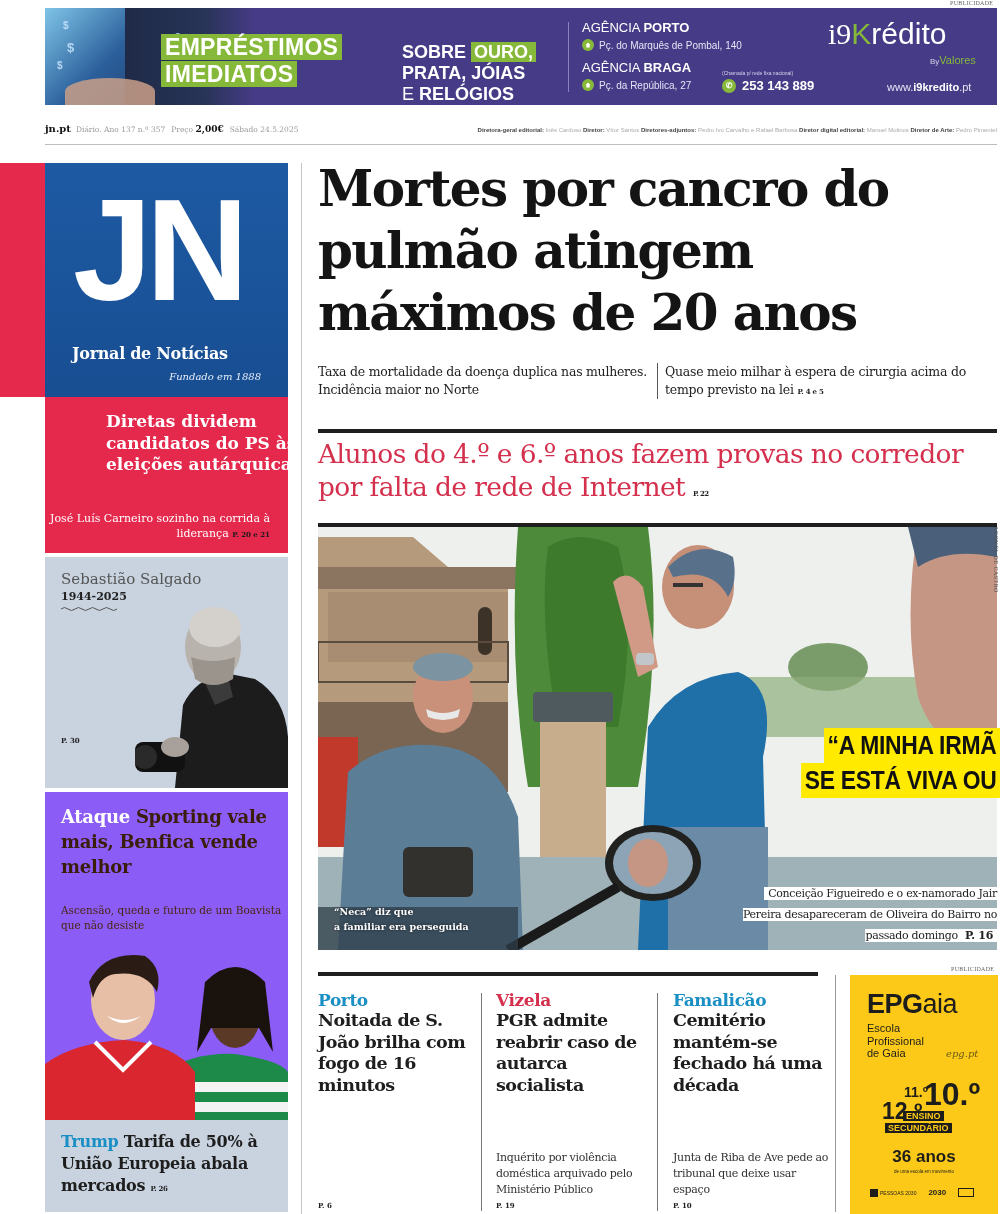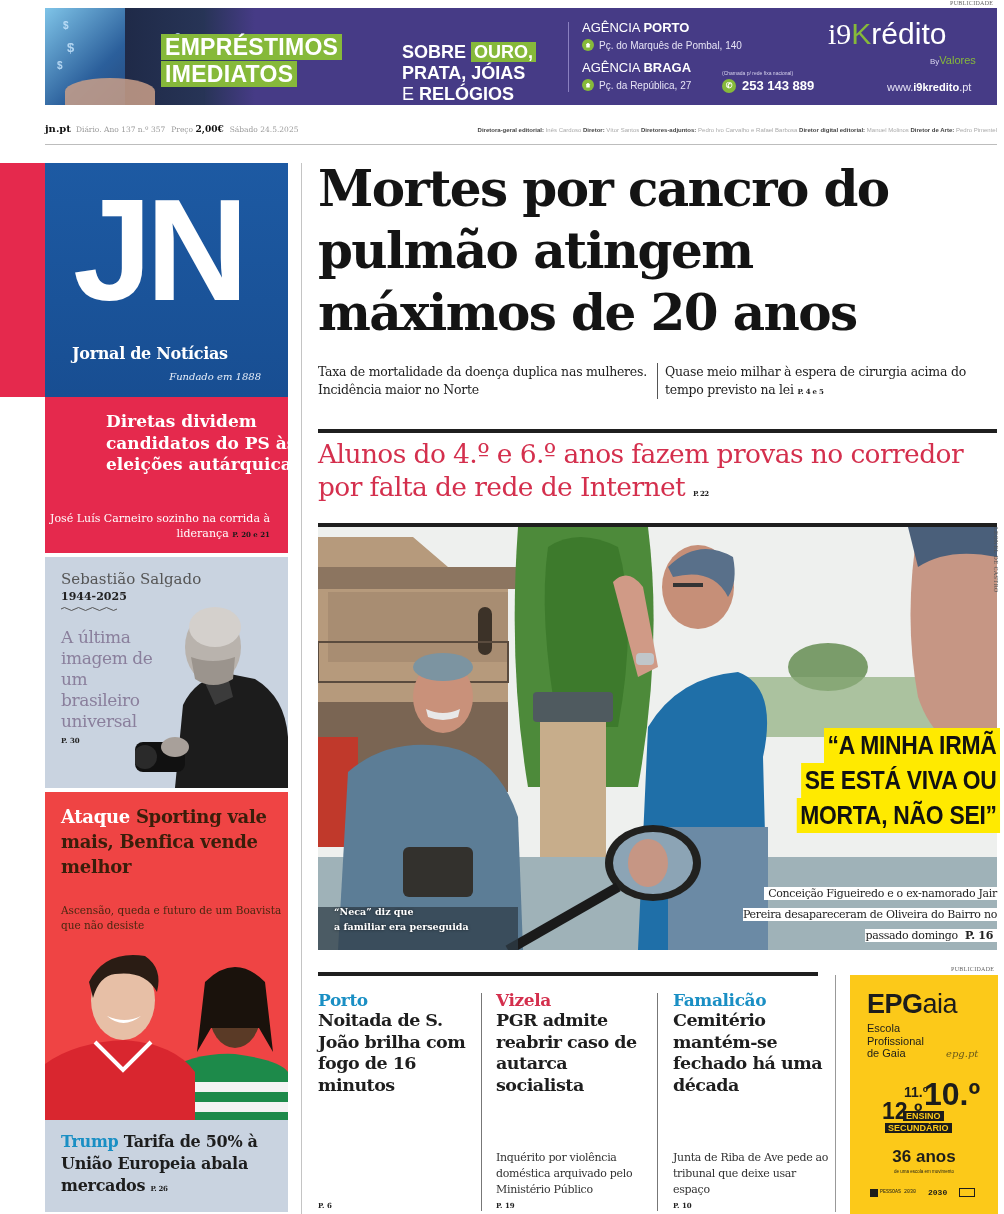--- a/index.html
+++ b/index.html
@@ -57,21 +57,21 @@
   #box-red .pg { color: #1a1a1a; }
 
   #box-salgado { left: 45px; top: 557px; width: 243px; height: 231px; background: #c9d3e0; overflow: hidden; }
   #salgado-name { left: 16px; top: 13px; color: #555; font-family: "DejaVu Serif", serif; font-size: 15px; }
   #salgado-years { left: 16px; top: 33px; color: #222; font-family: "DejaVu Serif", serif; font-weight: bold; font-size: 11px; }
   #salgado-squiggle { left: 16px; top: 49px; width: 56px; height: 6px; }
   #salgado-text { left: 16px; top: 70px; width: 100px; color: #8a7f9c; font-family: "DejaVu Serif", serif; font-size: 17px; line-height: 21px; letter-spacing: -.4px; }
   #salgado-pg { left: 16px; top: 179px; color: #222; }
   #salgado-photo { left: 90px; top: 30px; width: 153px; height: 201px; }
 
-  #box-orange { left: 45px; top: 792px; width: 243px; height: 328px; background: #ef4444; overflow: hidden; }
+  #box-orange { left: 45px; top: 792px; width: 243px; height: 328px; background: #8b5cf6; overflow: hidden; }
   #orange-head { left: 16px; top: 12px; width: 225px; color: #3a1e0a; font-family: "DejaVu Serif", serif; font-weight: bold; font-size: 18px; line-height: 25px; letter-spacing: -.3px; }
   #orange-head .kicker { color: #fff; }
   #orange-sub { left: 16px; top: 111px; width: 225px; color: #4a2710; font-family: "DejaVu Serif", serif; font-size: 10.5px; line-height: 15px; }
   #players { left: 0; top: 150px; width: 243px; height: 178px; }
 
   #box-trump { left: 45px; top: 1120px; width: 243px; height: 92px; background: #c9d3e0; }
   #trump-head { left: 16px; top: 11px; width: 225px; color: #1d1d1d; font-family: "DejaVu Serif", serif; font-weight: bold; font-size: 16px; line-height: 22px; letter-spacing: -.3px; }
   #trump-head .kicker { color: #1a8fc4; }
 
   #left-vrule { left: 301px; top: 163px; width: 1px; height: 1051px; background: #c4c4c4; }
@@ -114,21 +114,21 @@
   #epg-url { left: 96px; top: 73px; font-family: "DejaVu Serif", serif; font-style: italic; font-size: 10px; color: #6b5a1a; }
   #epg-grades { left: 32px; top: 103px; font-family: "Liberation Sans", sans-serif; font-weight: bold; color: #1d1d1b; }
   #epg-grades .g12 { position: absolute; left: 0; top: 20px; font-size: 23px; }
   #epg-grades .g11 { position: absolute; left: 22px; top: 6px; font-size: 14px; }
   #epg-grades .g10 { position: absolute; left: 42px; top: -2px; font-size: 32px; }
   #epg-ensino { left: 53px; top: 136px; background: #1d1d1b; color: #fcc919; font-family: "Liberation Sans", sans-serif; font-weight: bold; font-size: 9px; padding: 0 3px; }
   #epg-sec { left: 35px; top: 148px; background: #1d1d1b; color: #fcc919; font-family: "Liberation Sans", sans-serif; font-weight: bold; font-size: 9px; padding: 0 3px; }
   #epg-years { left: 0; top: 172px; width: 148px; text-align: center; font-family: "Liberation Sans", sans-serif; font-weight: bold; font-size: 17px; color: #1d1d1b; }
   #epg-motto { left: 0; top: 194px; width: 148px; text-align: center; font-family: "Liberation Sans", sans-serif; font-size: 4.5px; color: #1d1d1b; }
   #epg-sponsors { left: 20px; top: 213px; display: flex; gap: 12px; align-items: center; }
-  .sponsor { font-family: Liberation Mono, monospace; font-size: 5px; color: #1d1d1b; display: flex; align-items: flex-start; gap: 2px; }
+  .sponsor { font-family: Liberation Sans, sans-serif; font-size: 5px; color: #1d1d1b; display: flex; align-items: center; gap: 2px; }
   .sponsor-mark { width: 8px; height: 8px; background: #1d1d1b; display: inline-block; }
   .sponsor-eu { width: 16px; height: 9px; border: 1px solid #1d1d1b; display: inline-block; }
 </style>
 </head>
 <body>
 
 <div class="abs pub-label" style="left:950px;top:0px;">PUBLICIDADE</div>
 <div id="ad-top" class="abs">
   <div id="ad-photo" class="abs"></div>
   <div id="ad-photo-suit" class="abs"></div>
@@ -201,21 +201,20 @@
     <path d="M56 70 Q78 78 100 70 L98 92 Q78 104 60 92 Z" fill="#9b948d"></path>
     <rect x="0" y="155" width="50" height="30" rx="8" fill="#111"></rect>
     <circle cx="10" cy="170" r="12" fill="#2a2a2a"></circle>
     <ellipse cx="40" cy="160" rx="14" ry="10" fill="#a8a09a"></ellipse>
   </svg>
   <div id="salgado-name" class="abs">Sebastião Salgado</div>
   <div id="salgado-years" class="abs">1944-2025</div>
   <svg id="salgado-squiggle" class="abs" viewBox="0 0 56 6">
       <path d="M0 3 Q3.5 0 7 3 T14 3 T21 3 T28 3 T35 3 T42 3 T49 3 T56 3" stroke="#555" stroke-width="1" fill="none"></path>
     </svg>
-  <div id="salgado-text" class="abs">A última imagem de um brasileiro universal</div>
   <div id="salgado-pg" class="abs pg">P. 30</div>
 </div>
 
 <div id="box-orange" class="abs">
   <div id="orange-head" class="abs"><span class="kicker">Ataque</span><span> Sporting vale mais, Benfica vende melhor</span></div>
   <div id="orange-sub" class="abs">Ascensão, queda e futuro de um Boavista que não desiste</div>
   <svg id="players" class="abs" viewBox="0 0 243 178">
     <path d="M120 178 L118 130 Q150 110 190 112 Q235 118 243 130 L243 178 Z" fill="#1d8a4a"></path>
     <path d="M120 140 L243 140 L243 150 L120 150 Z" fill="#f3f3f3"></path>
     <path d="M120 160 L243 160 L243 170 L120 170 Z" fill="#f3f3f3"></path>
@@ -289,21 +288,20 @@
     <ellipse cx="330" cy="336" rx="20" ry="24" fill="#c69684"></ellipse>
     <path d="M190 423 L300 360" stroke="#1a1a1a" stroke-width="10"></path>
 
     <rect x="0" y="380" width="200" height="43" fill="#2f3d48" opacity=".75"></rect>
   </svg>
 </div>
 <div id="photo-credit" class="abs">LEONEL DE CASTRO</div>
 <div id="quote" class="abs">
   <div><span class="line">“A MINHA IRMÃ</span></div>
   <div><span class="line">SE ESTÁ VIVA OU</span></div>
-  <div><span class="line">MORTA, NÃO SEI”</span></div>
 </div>
 <div id="quote-caption" class="abs"><span><span>Conceição Figueiredo e o ex-namorado Jair Pereira desapareceram de Oliveira do Bairro no passado domingo</span> <span class="pg">P. 16</span></span></div>
 <div id="neca-caption" class="abs">
   <div>“Neca” diz que</div>
   <div>a familiar era perseguida</div>
 </div>
 
 <div id="rule-4" class="abs"></div>
 
 <div class="story" style="left:318px;">

